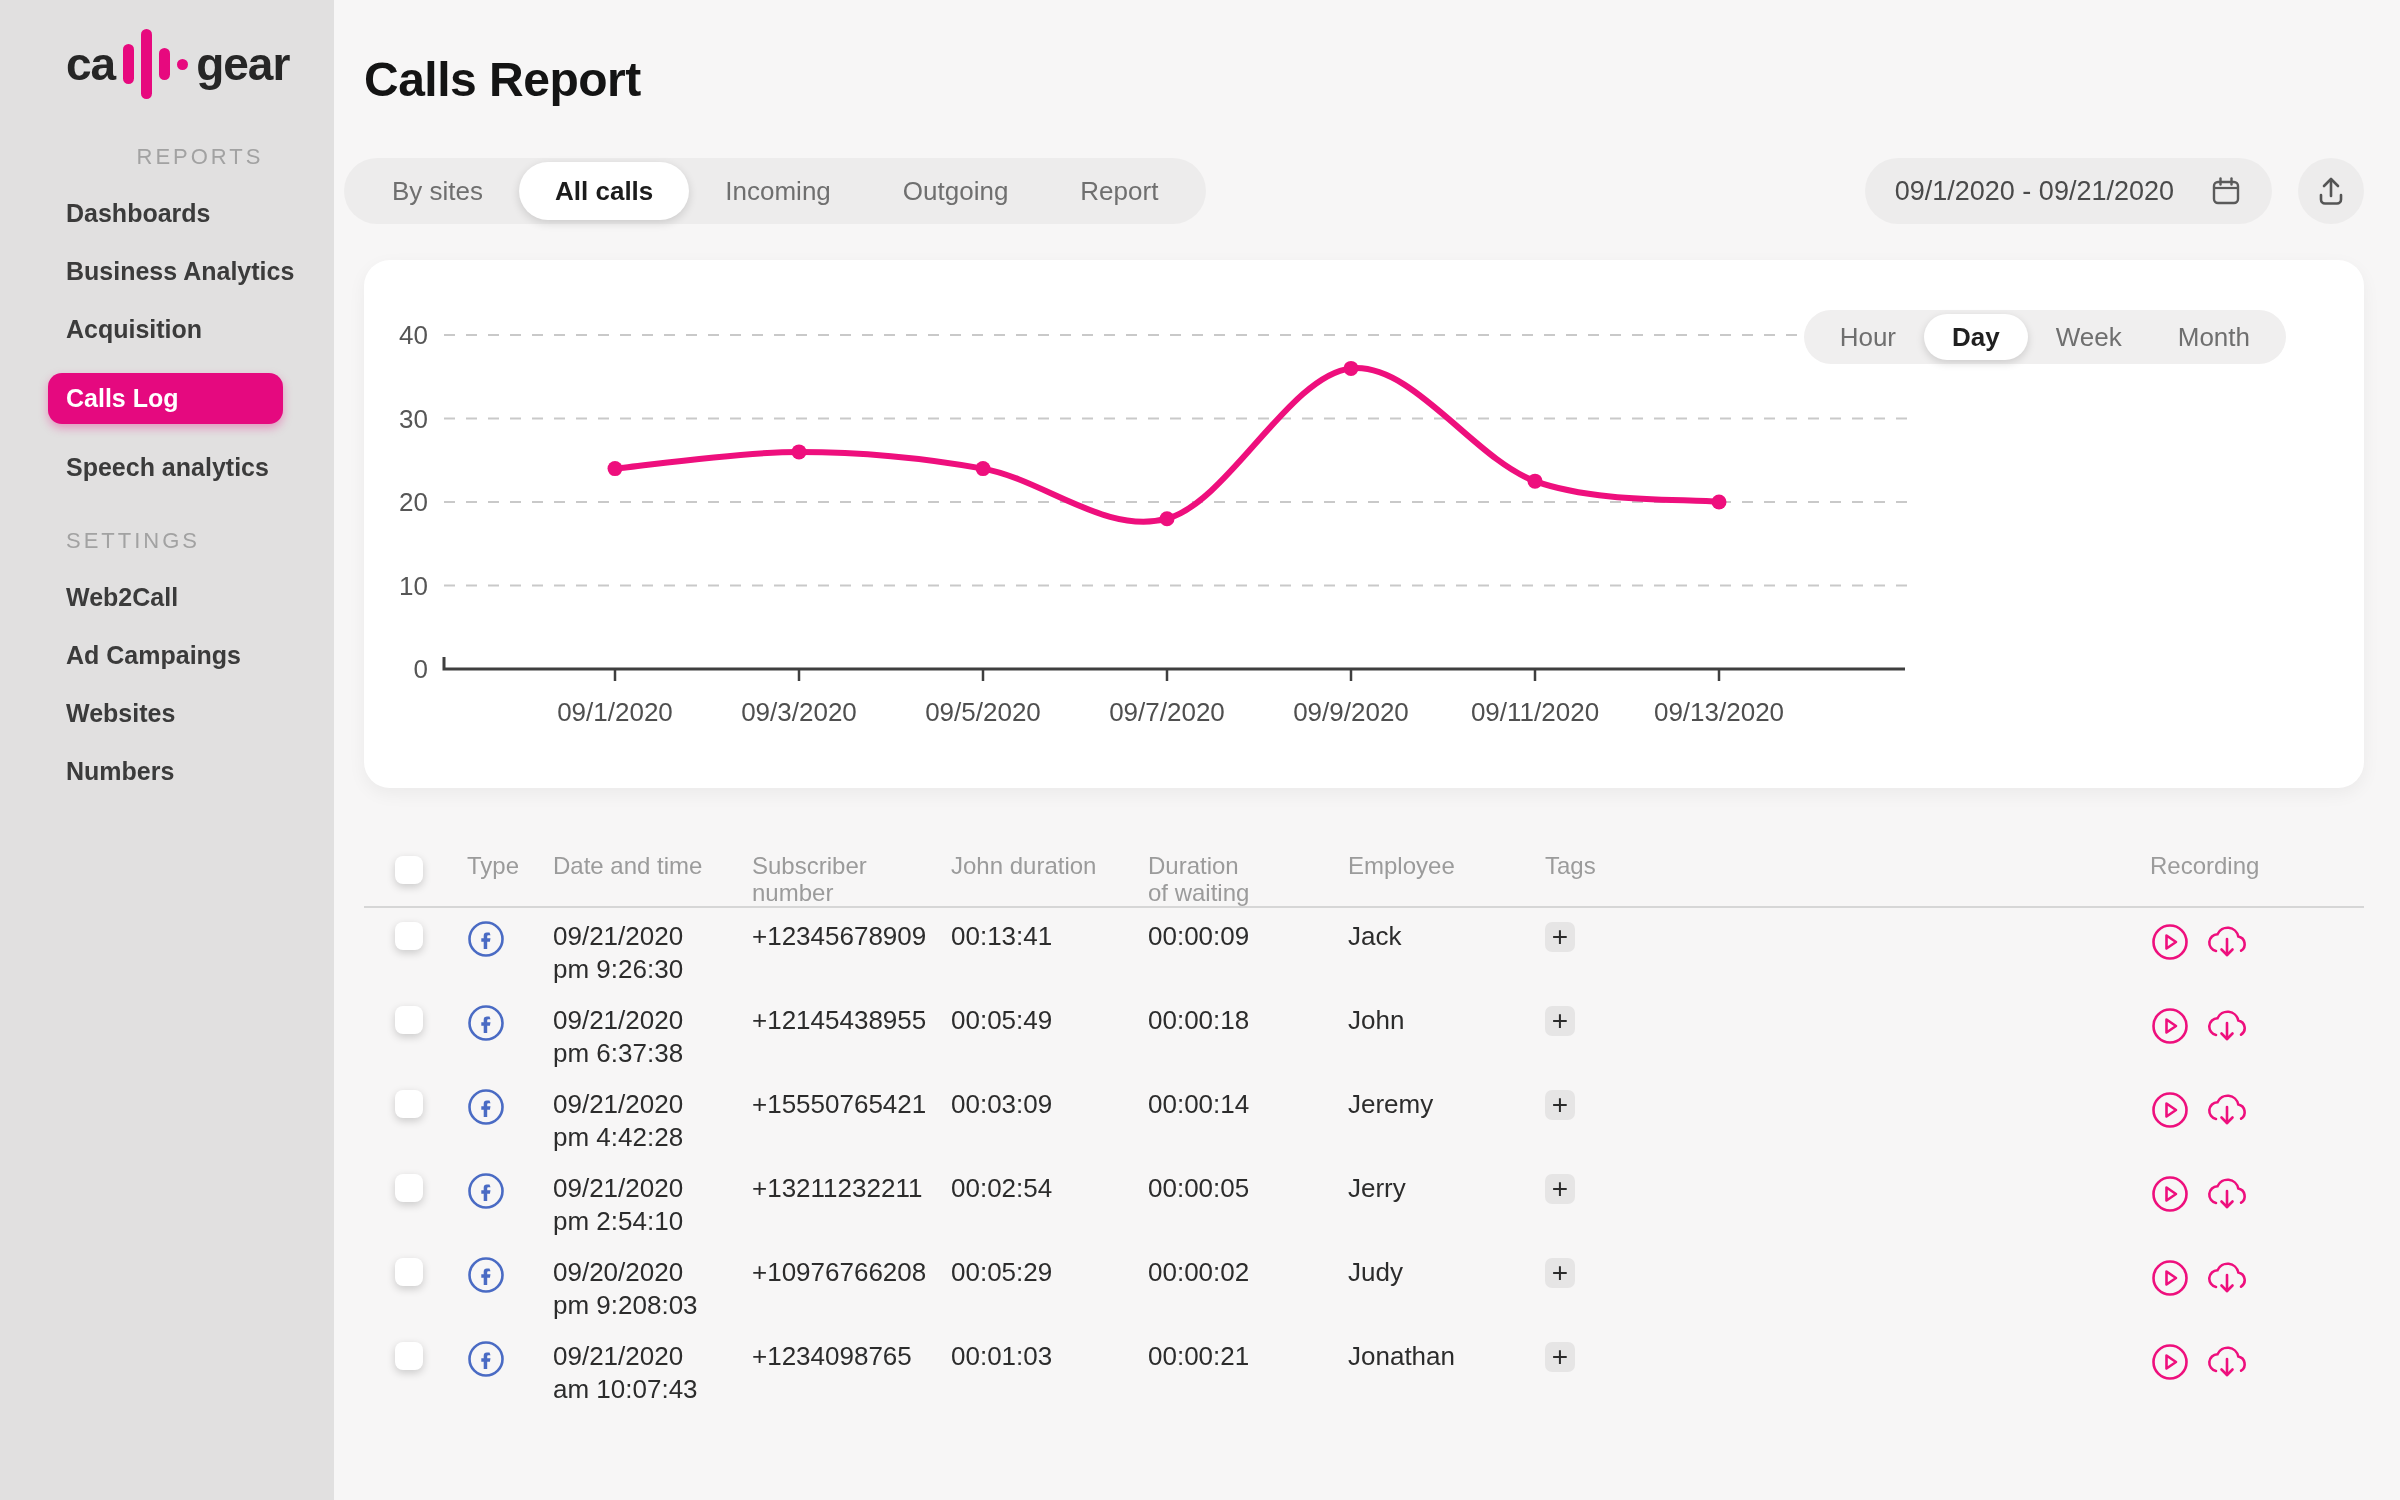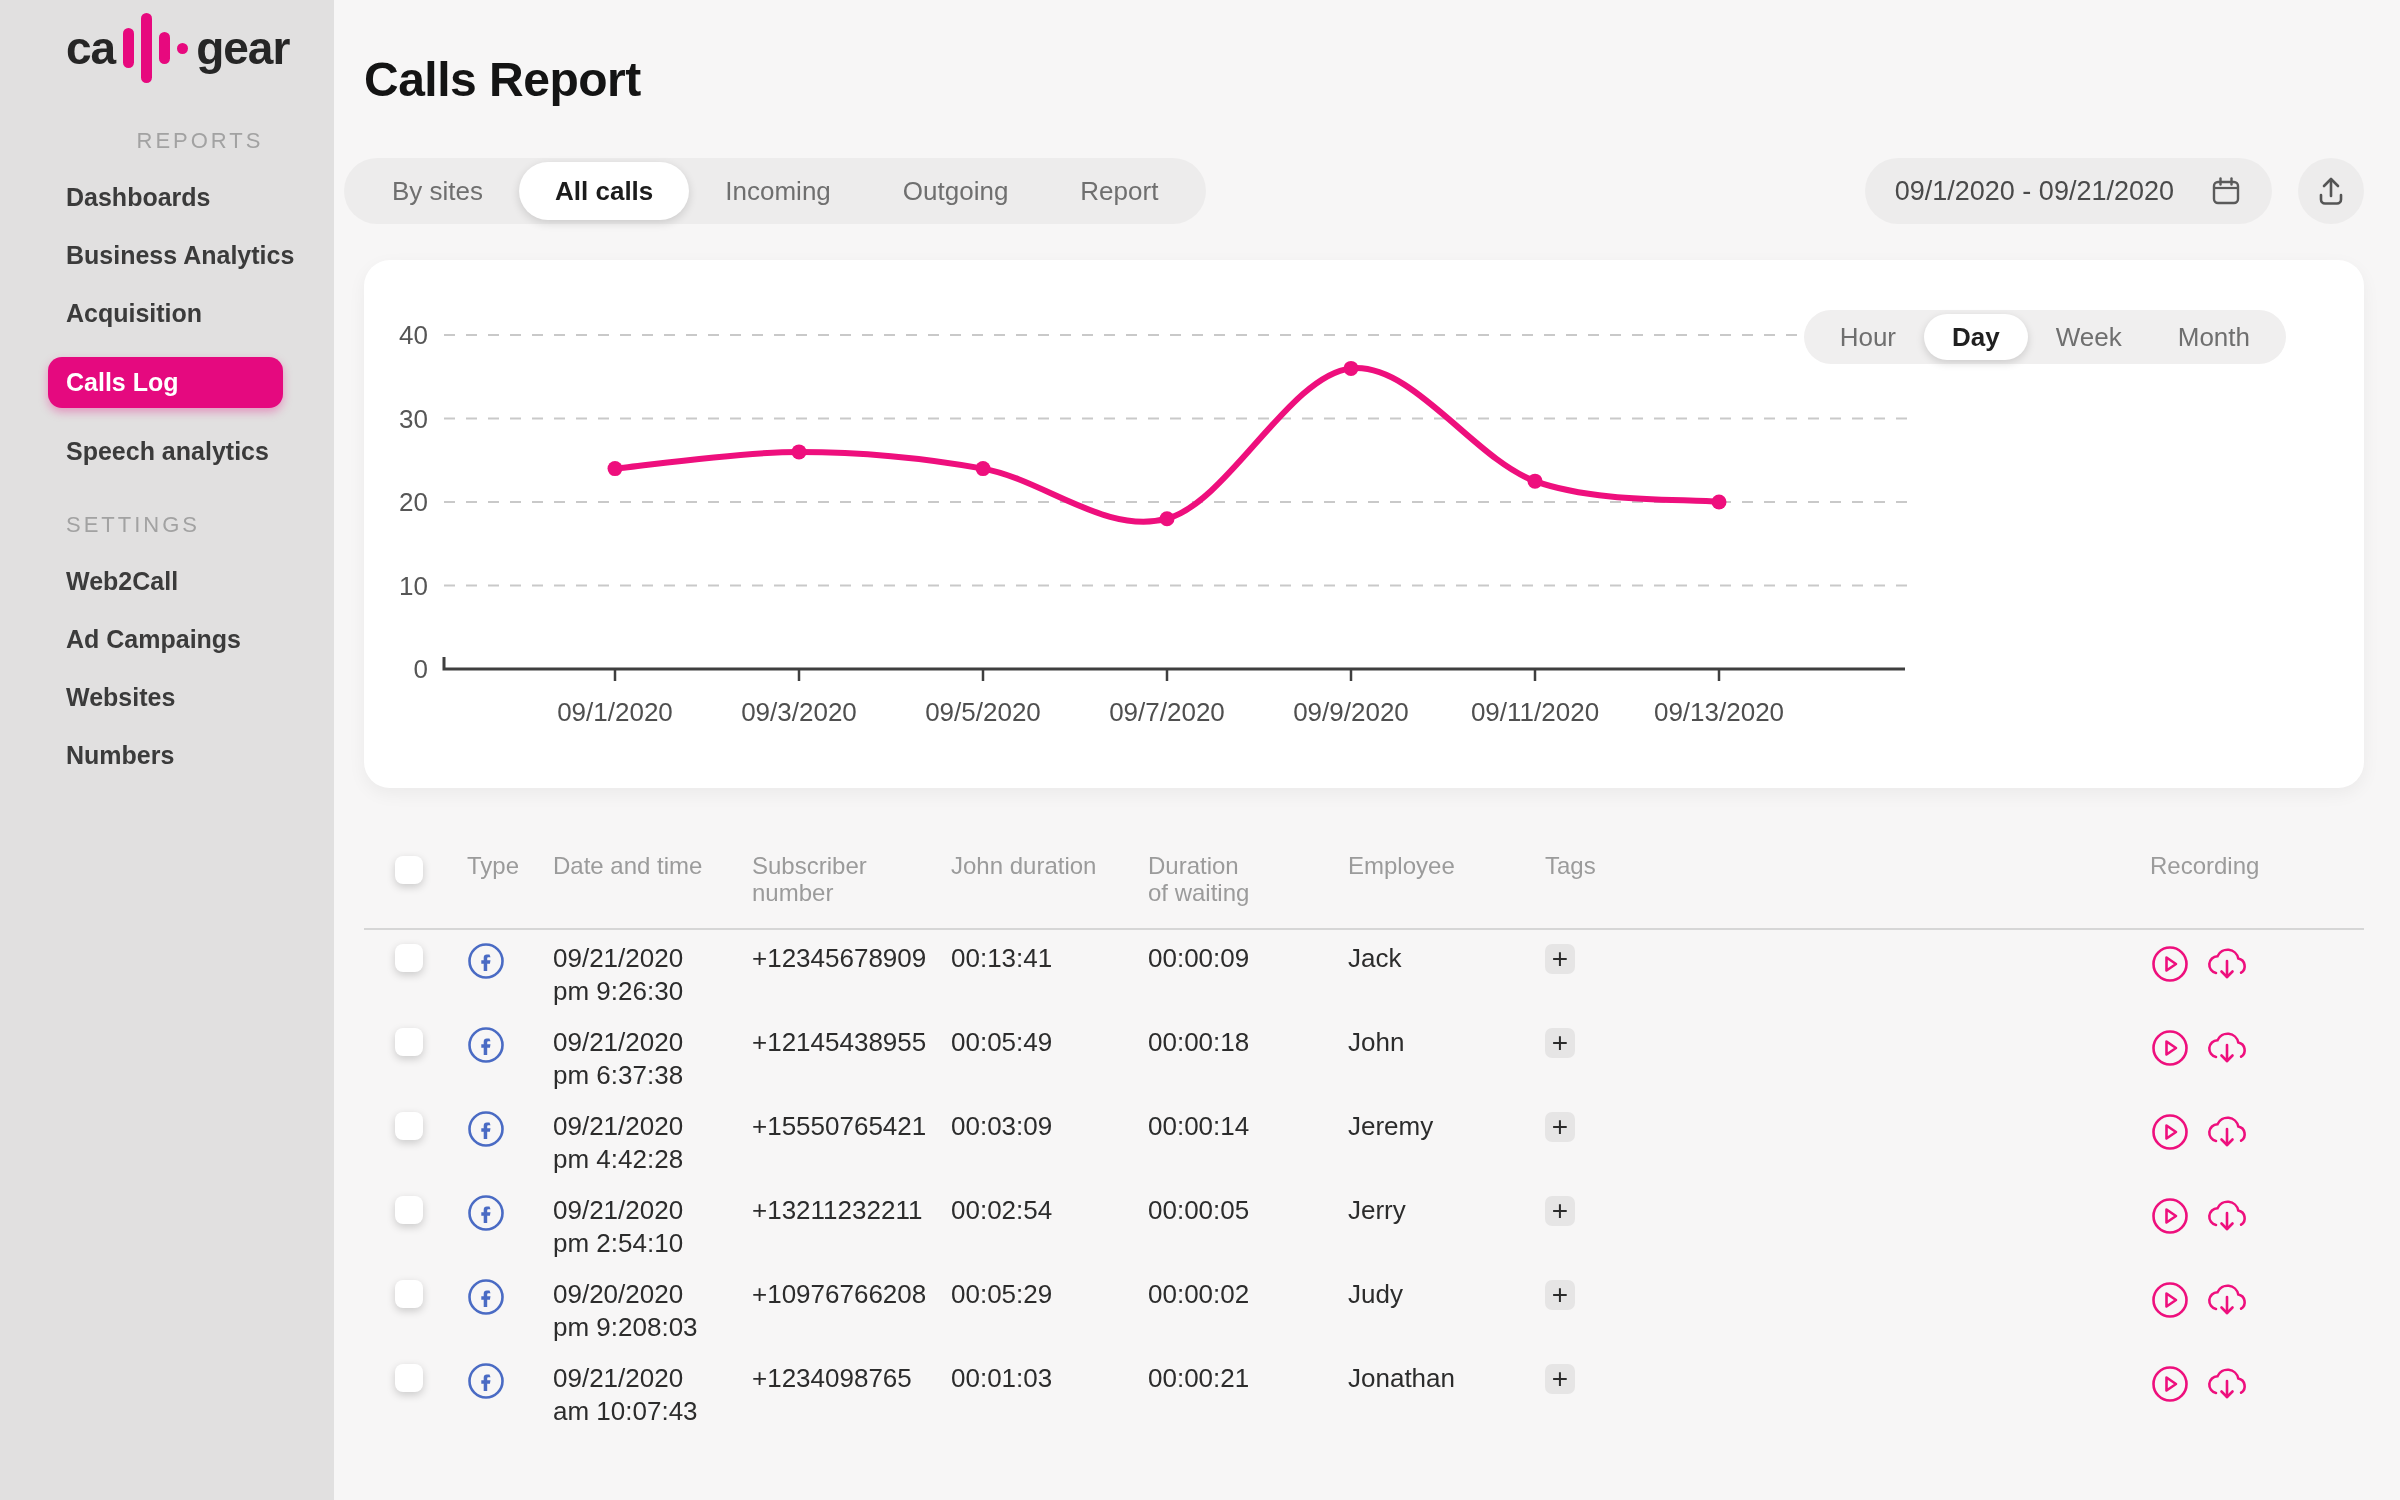--- a/index.html
+++ b/index.html
@@ -6,21 +6,21 @@
   body {
     width:2400px; height:1500px; overflow:hidden;
     font-family:"Liberation Sans", sans-serif;
     background:#F7F6F6; color:#2C2C2C;
   }
   #app { position:relative; width:2400px; height:1500px; }
 
   
   .sidebar {
     position:absolute; left:0; top:0; width:334px; height:1500px;
-    background:#E1E0E0; box-sizing:border-box; padding:16px 0 0 66px;
+    background:#E1E0E0; box-sizing:border-box; padding:32px 0 0 66px;
   }
   .logo { display:flex; align-items:center; height:64px; }
   .logo-text { font-size:46px; font-weight:700; color:#262626; letter-spacing:-1px; }
   .logo-bars { display:flex; align-items:center; margin:0 7px 0 8px; gap:7px; }
   .logo-bar { width:11px; border-radius:6px; background:#E7097E; }
   .logo-bar.b1 { height:40px; }
   .logo-bar.b2 { height:70px; }
   .logo-bar.b3 { height:32px; }
   .logo-dot { width:11px; height:11px; border-radius:50%; background:#E7097E; margin-right:8px; }
 
@@ -90,21 +90,21 @@
   }
   .chart-svg { position:absolute; left:0; top:0; }
 
   
   .table { position:absolute; left:364px; top:852px; width:2000px; }
   .t-grid {
     display:grid;
     grid-template-columns:72px 86px 199px 199px 197px 200px 197px 605px 1fr;
     box-sizing:border-box; padding-left:31px;
   }
-  .t-head { border-bottom:2px solid #D6D6D6; padding-bottom:22px; }
+  .t-head { border-bottom:2px solid #D6D6D6; }
   .t-head .hcell { font-size:24px; color:#9B9B9B; line-height:27px; font-weight:400; }
   .t-row { height:84px; align-items:start; }
   .cell { padding-top:12px; font-size:26px; line-height:33px; color:#2C2C2C; }
   .checkbox {
     margin-top:14px; width:28px; height:28px; border-radius:8px; background:#FFFFFF;
     box-shadow:0 3px 8px rgba(0,0,0,0.18); cursor:pointer;
   }
   .t-head .checkbox { margin-top:4px; }
   .fb-icon { margin-top:12px; }
   .tag-add {

